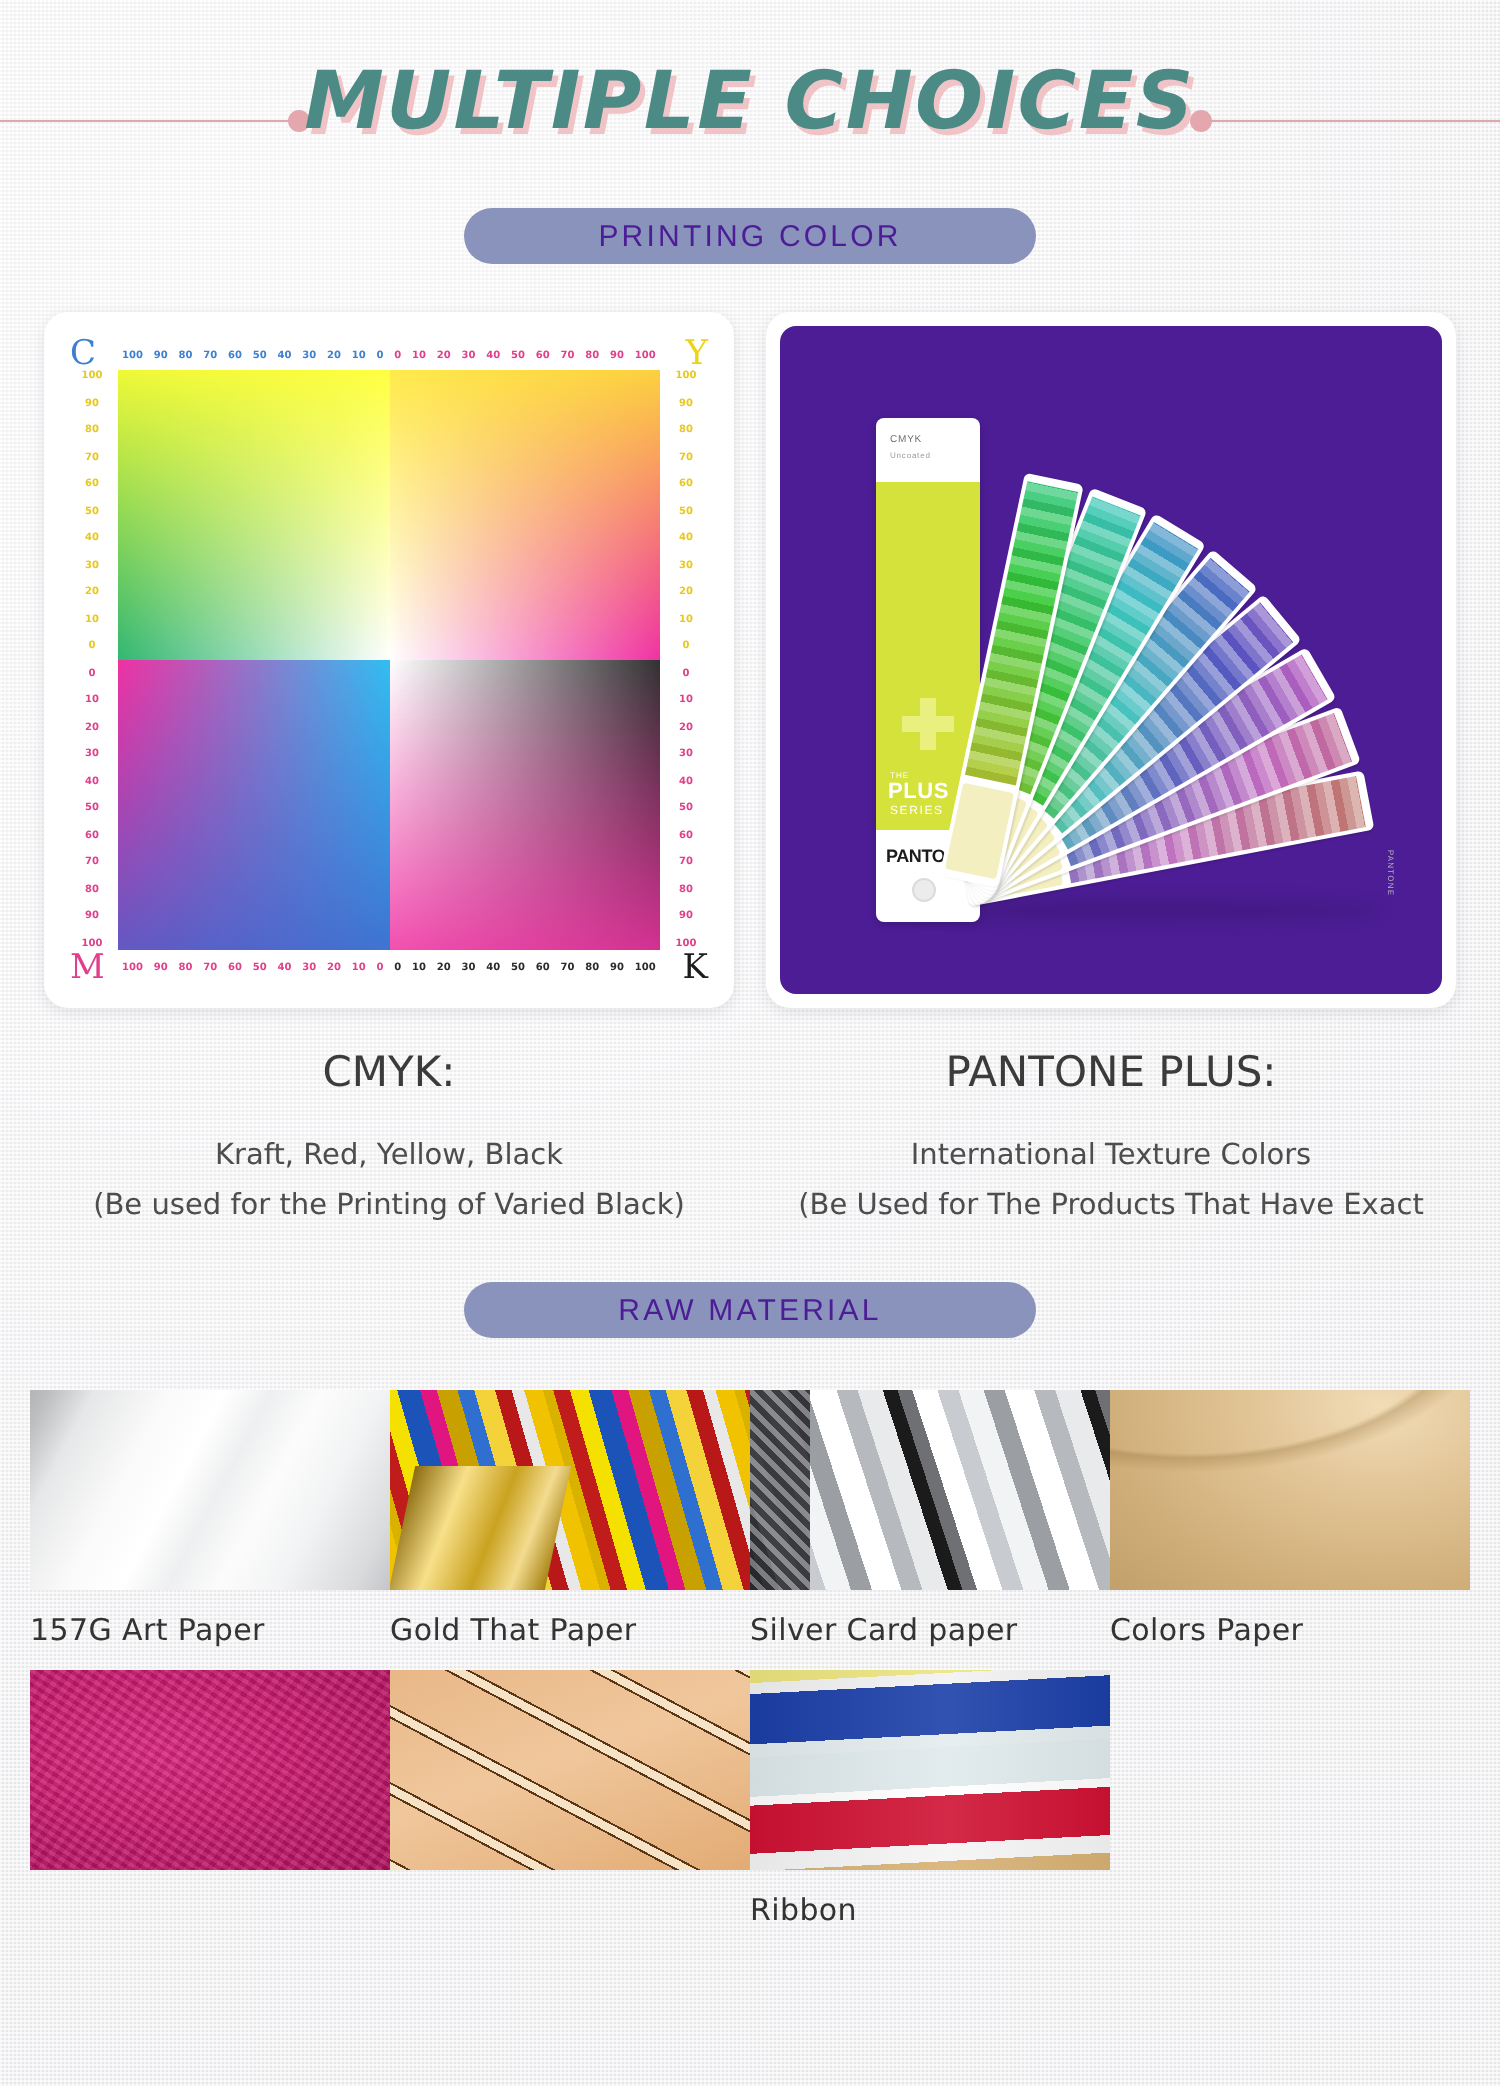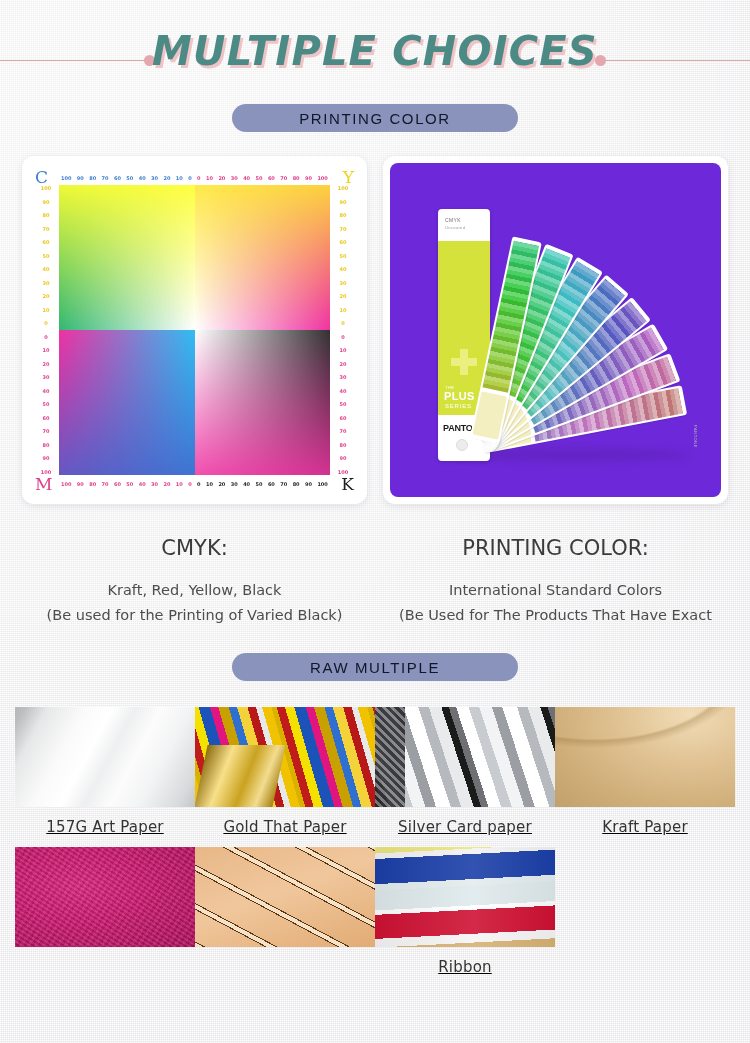--- a/index.html
+++ b/index.html
@@ -57,21 +57,21 @@
     text-shadow: 2.5px 3px 0 #f0c3c7;
   }
 
   
   .pill {
     width: 286px;
     height: 28px;
     margin: 0 auto;
     border-radius: 14px;
     background: #8a93bc;
-    color: #0f172a;
+    color: #4c1d95;
     font-size: 15px;
     font-weight: 400;
     letter-spacing: 1.6px;
     display: flex;
     align-items: center;
     justify-content: center;
   }
   .pill-printing { margin-top: 6px; }
   .pill-raw { margin-top: 0; }
 
@@ -192,21 +192,21 @@
     display: flex;
     justify-content: space-between;
   }
 
   
   .pantone-wrap {
     position: relative;
     width: 100%;
     height: 100%;
     overflow: hidden;
-    background: #6d28d9;
+    background: #4c1d95;
     border-radius: 8px;
   }
   .fan-leaf {
     position: absolute;
     left: 92px;
     bottom: 44px;
     width: 206px;
     height: 30px;
     transform-origin: 3px 50%;
     border-radius: 3px;
@@ -302,21 +302,21 @@
     color: #b5b5b5;
     transform: rotate(90deg);
     letter-spacing: .6px;
   }
 
   
   .captions-row {
     display: flex;
     justify-content: center;
     gap: 16px;
-    margin-top: 32px;
+    margin-top: 20px;
   }
   .caption-col {
     width: 345px;
     text-align: center;
     color: #4a4a4a;
   }
   .caption-title {
     font-size: 21px;
     font-weight: 400;
     color: #3b3b3b;
@@ -336,22 +336,21 @@
     display: grid;
     grid-template-columns: repeat(4, 180px);
     justify-content: center;
     gap: 0 0;
     margin-top: 26px;
     padding: 0 15px;
   }
   .material-cell {
     width: 180px;
     padding: 0 0 11px 0;
-    text-align: center;
-    text-decoration: underline;
+    text-align: left;
   }
   .material-thumb {
     width: 180px;
     height: 100px;
     overflow: hidden;
     position: relative;
     background: #ddd;
   }
   .material-label {
     margin-top: 11px;
@@ -661,45 +660,45 @@
   </div>
 </div>
 
 <div class="captions-row">
   <div class="caption-col">
     <div class="caption-title">CMYK:</div>
     <div class="caption-line">Kraft, Red, Yellow, Black</div>
     <div class="caption-line">(Be used for the Printing of Varied Black)</div>
   </div>
   <div class="caption-col">
-    <div class="caption-title">PRINTING COLOR:</div>
-    <div class="caption-line">International Standard Colors</div>
+    <div class="caption-title">PANTONE PLUS:</div>
+    <div class="caption-line">International Texture Colors</div>
     <div class="caption-line">(Be Used for The Products That Have Exact</div>
   </div>
 </div>
 
 <div class="material-section">
-  <div class="pill pill-raw">RAW MULTIPLE</div>
+  <div class="pill pill-raw">RAW MATERIAL</div>
 
   <div class="material-grid" id="materialGrid">
       <div class="material-cell">
         <div class="material-thumb tex-art"></div>
         <div class="material-label">157G Art Paper</div>
       </div>
       <div class="material-cell">
         <div class="material-thumb tex-gold"></div>
         <div class="material-label">Gold That Paper</div>
       </div>
       <div class="material-cell">
         <div class="material-thumb tex-silver"></div>
         <div class="material-label">Silver Card paper</div>
       </div>
       <div class="material-cell">
         <div class="material-thumb tex-kraft"></div>
-        <div class="material-label">Kraft Paper</div>
+        <div class="material-label">Colors Paper</div>
       </div>
       <div class="material-cell">
         <div class="material-thumb tex-flannel"></div>
       </div>
       <div class="material-cell">
         <div class="material-thumb tex-corrugated"></div>
       </div>
       <div class="material-cell">
         <div class="material-thumb tex-ribbon"></div>
         <div class="material-label">Ribbon</div>

